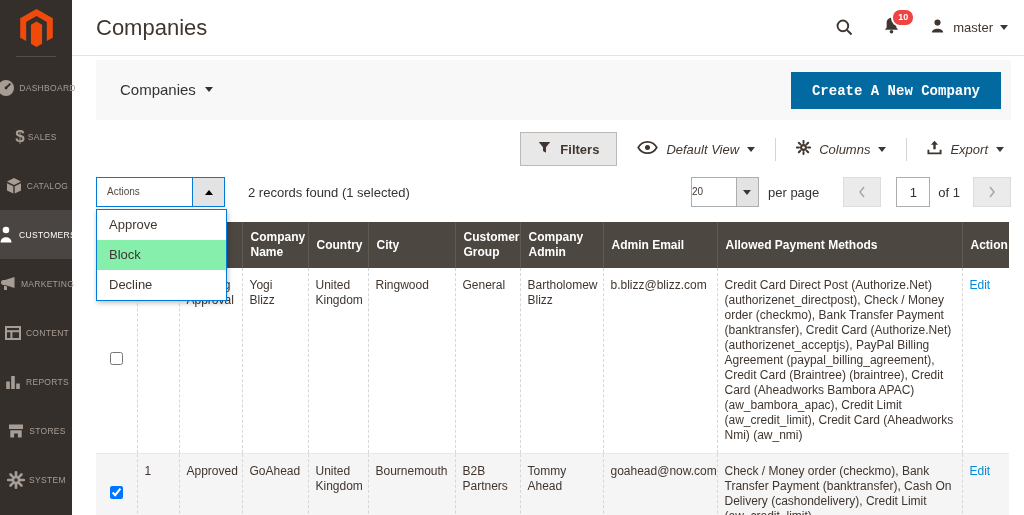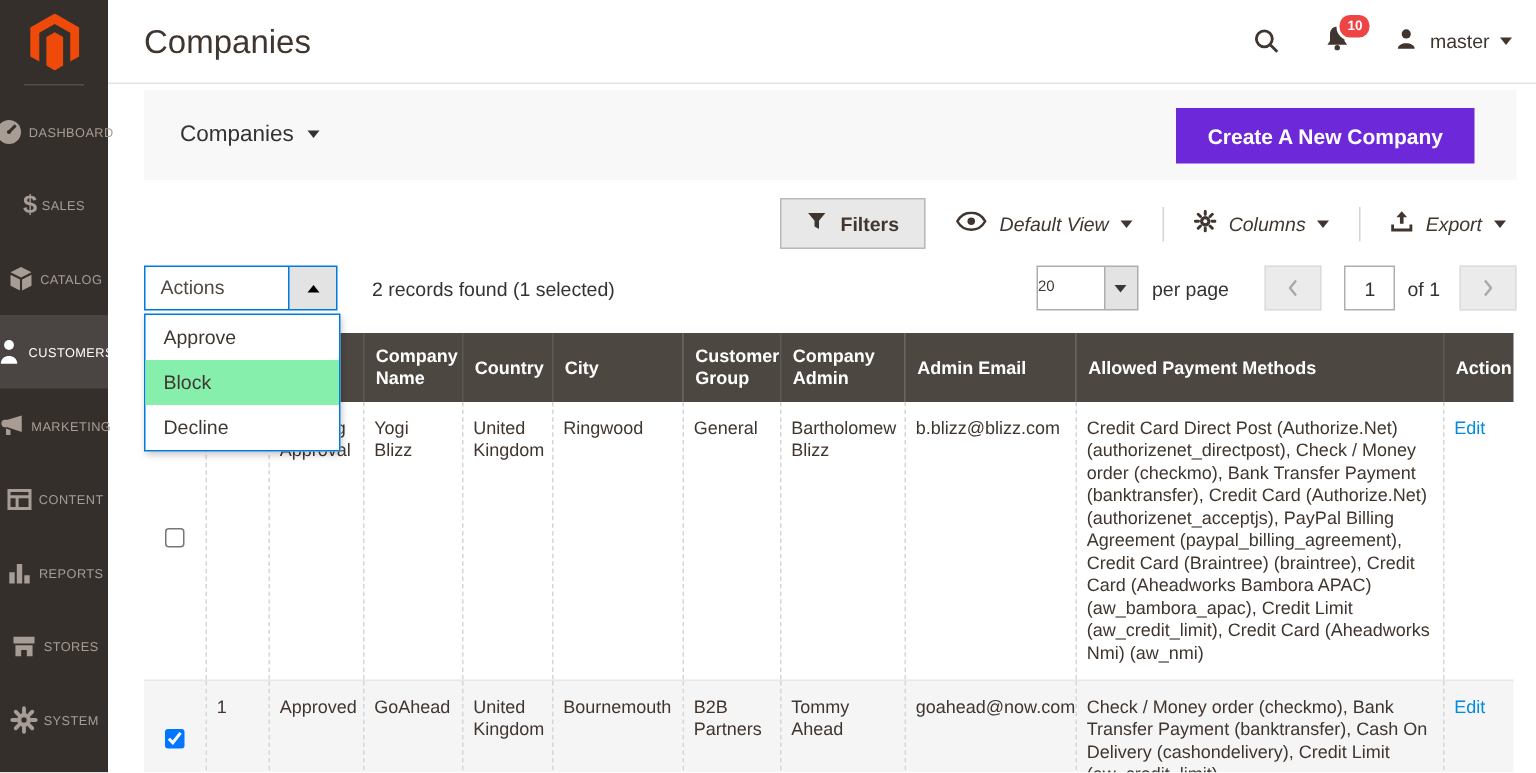--- a/index.html
+++ b/index.html
@@ -28,32 +28,32 @@
   .bell-wrap { position:relative; cursor:pointer; }
   .badge { position:absolute; top:-8px; left:9px; background:#ef4444; color:#fff; font-size:9px; font-weight:bold; line-height:1; border-radius:9px; padding:3px 5px; border:2px solid #fff;text-align:right; }
   .user { display:flex; align-items:center; gap:7px; font-size:13px; color:#41362f; cursor:pointer; }
 
   .cdown { width:0; height:0; border-left:4px solid transparent; border-right:4px solid transparent; border-top:5px solid currentColor; display:inline-block; }
   .cup { width:0; height:0; border-left:4px solid transparent; border-right:4px solid transparent; border-bottom:5px solid #000; display:inline-block; }
 
   
   .band { position:absolute; left:96px; top:60px; width:915px; height:60px; background:#f8f8f8; }
   .switcher { position:absolute; left:24px; top:21px; display:flex; align-items:center; gap:9px; font-size:15px; color:#333; cursor:pointer; }
-  .create-btn { position:absolute; right:28px; top:12px; height:37px; background:#6d28d9; color:#fff; border:0; font-family:Liberation Sans, sans-serif; font-weight:bold; font-size:14px; padding:0 21px; cursor:pointer; }
+  .create-btn { position:absolute; right:10px; top:12px; height:37px; background:#0369a1; color:#fff; border:0; font-family:Liberation Mono, monospace; font-weight:bold; font-size:14px; padding:0 21px; cursor:pointer; }
 
   
   .toolbar { position:absolute; top:131px; right:13px; height:36px; display:flex; align-items:center; gap:13px; }
   .filters-btn { display:flex; align-items:center; gap:9px; background:#e8e8e8; border:1px solid #bdb8b3; padding:8px 17px; font-size:13px; font-weight:bold; color:#41362f; cursor:pointer; font-family:inherit; }
   .tb-item { display:flex; align-items:center; gap:8px; font-size:13px; color:#41362f; cursor:pointer; padding:0 7px;font-style:italic; }
   .tb-sep { width:1px; height:23px; background:#d4d4d4; }
 
   
   .controls { position:absolute; left:96px; top:177px; width:915px; height:30px; }
   .actions-ctrl { position:absolute; left:0; top:0; width:129px; height:30px; border:1px solid #007bdb; background:#fff; display:flex; cursor:pointer; }
-  .actions-label { flex:1; font-size:13px; color:#514943; line-height:28px; padding-left:10px; }
+  .actions-label { flex:1; font-size:10px; color:#514943; line-height:28px; padding-left:10px; }
   .actions-caret { width:32px; background:#e3e3e3; border-left:1px solid #007bdb; display:flex; align-items:center; justify-content:center; }
   .records { position:absolute; left:152px; top:8px; font-size:13px; color:#333; }
   .pagination { position:absolute; right:0; top:0; display:flex; align-items:center; }
   .size-select { display:flex; width:68px; height:30px; border:1px solid #adadad; background:#fff; cursor:pointer; }
   .size-val { flex:1; line-height:28px; font-size:10px; color:#41362f; }
   .size-caret { width:22px; background:#e3e3e3; border-left:1px solid #adadad; display:flex; align-items:center; justify-content:center; }
   .pp-label { font-size:13px; color:#333; margin:0 24px 0 9px; }
   .pg-btn { width:38px; height:30px; background:#ebebeb; border:1px solid #dcdcdc; display:flex; align-items:center; justify-content:center; cursor:default; }
   .pg-input { width:34px; height:30px; border:1px solid #adadad; text-align:center; font-size:13px; color:#333; font-family:inherit; margin:0 8px 0 15px; }
   .of-label { font-size:13px; color:#333; margin-right:13px; }

